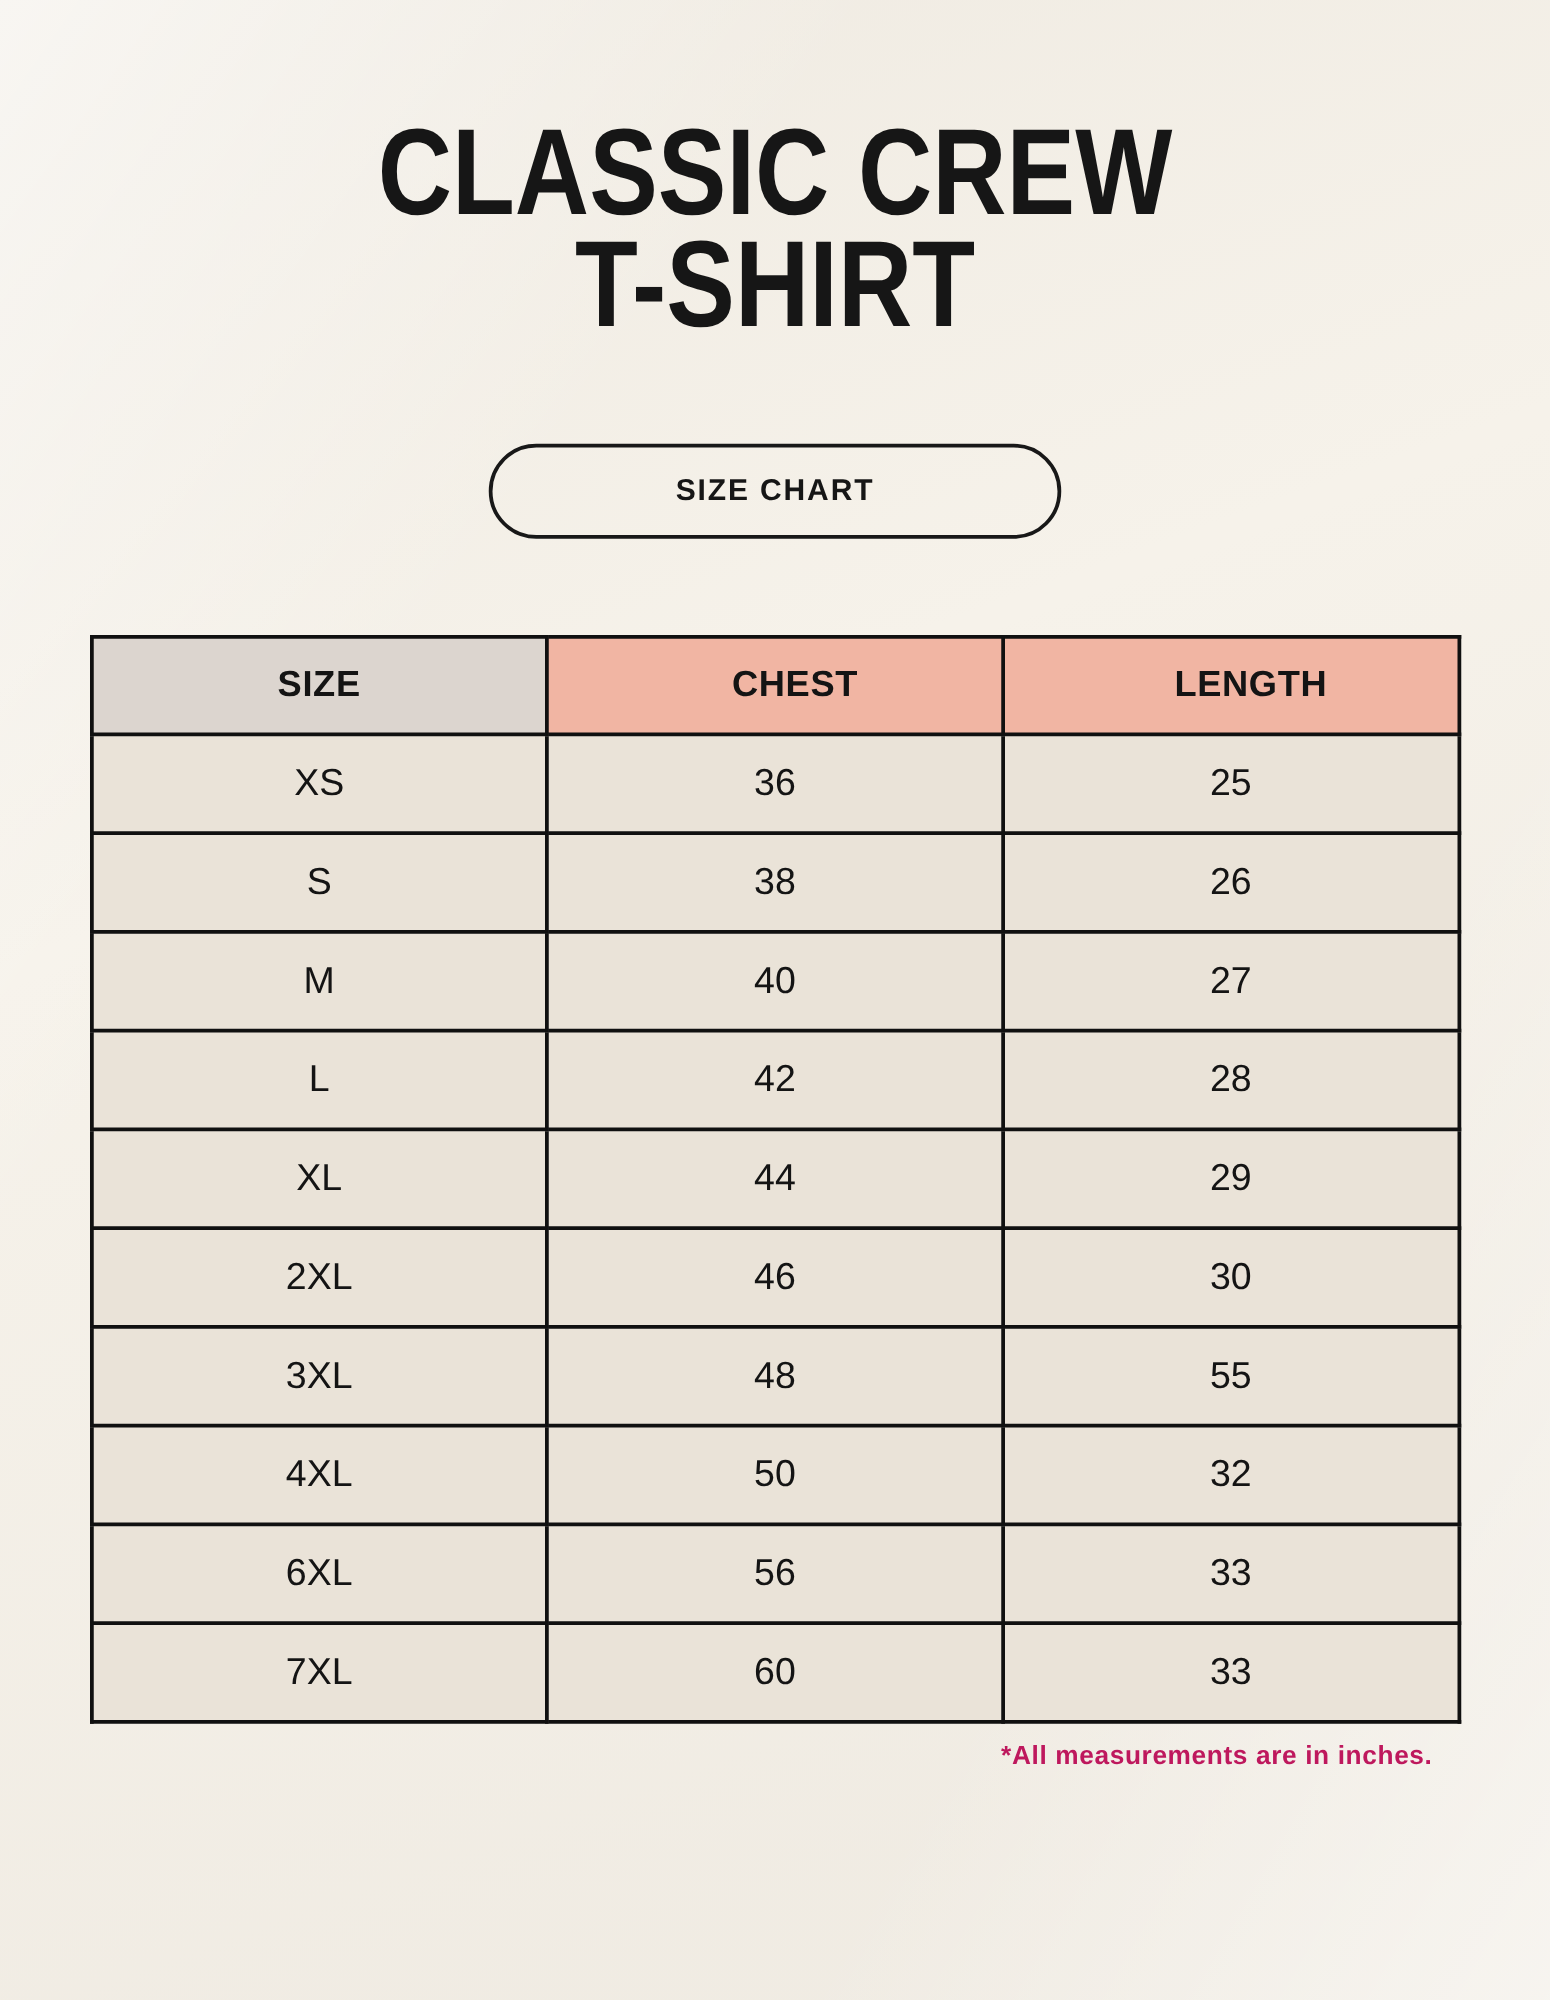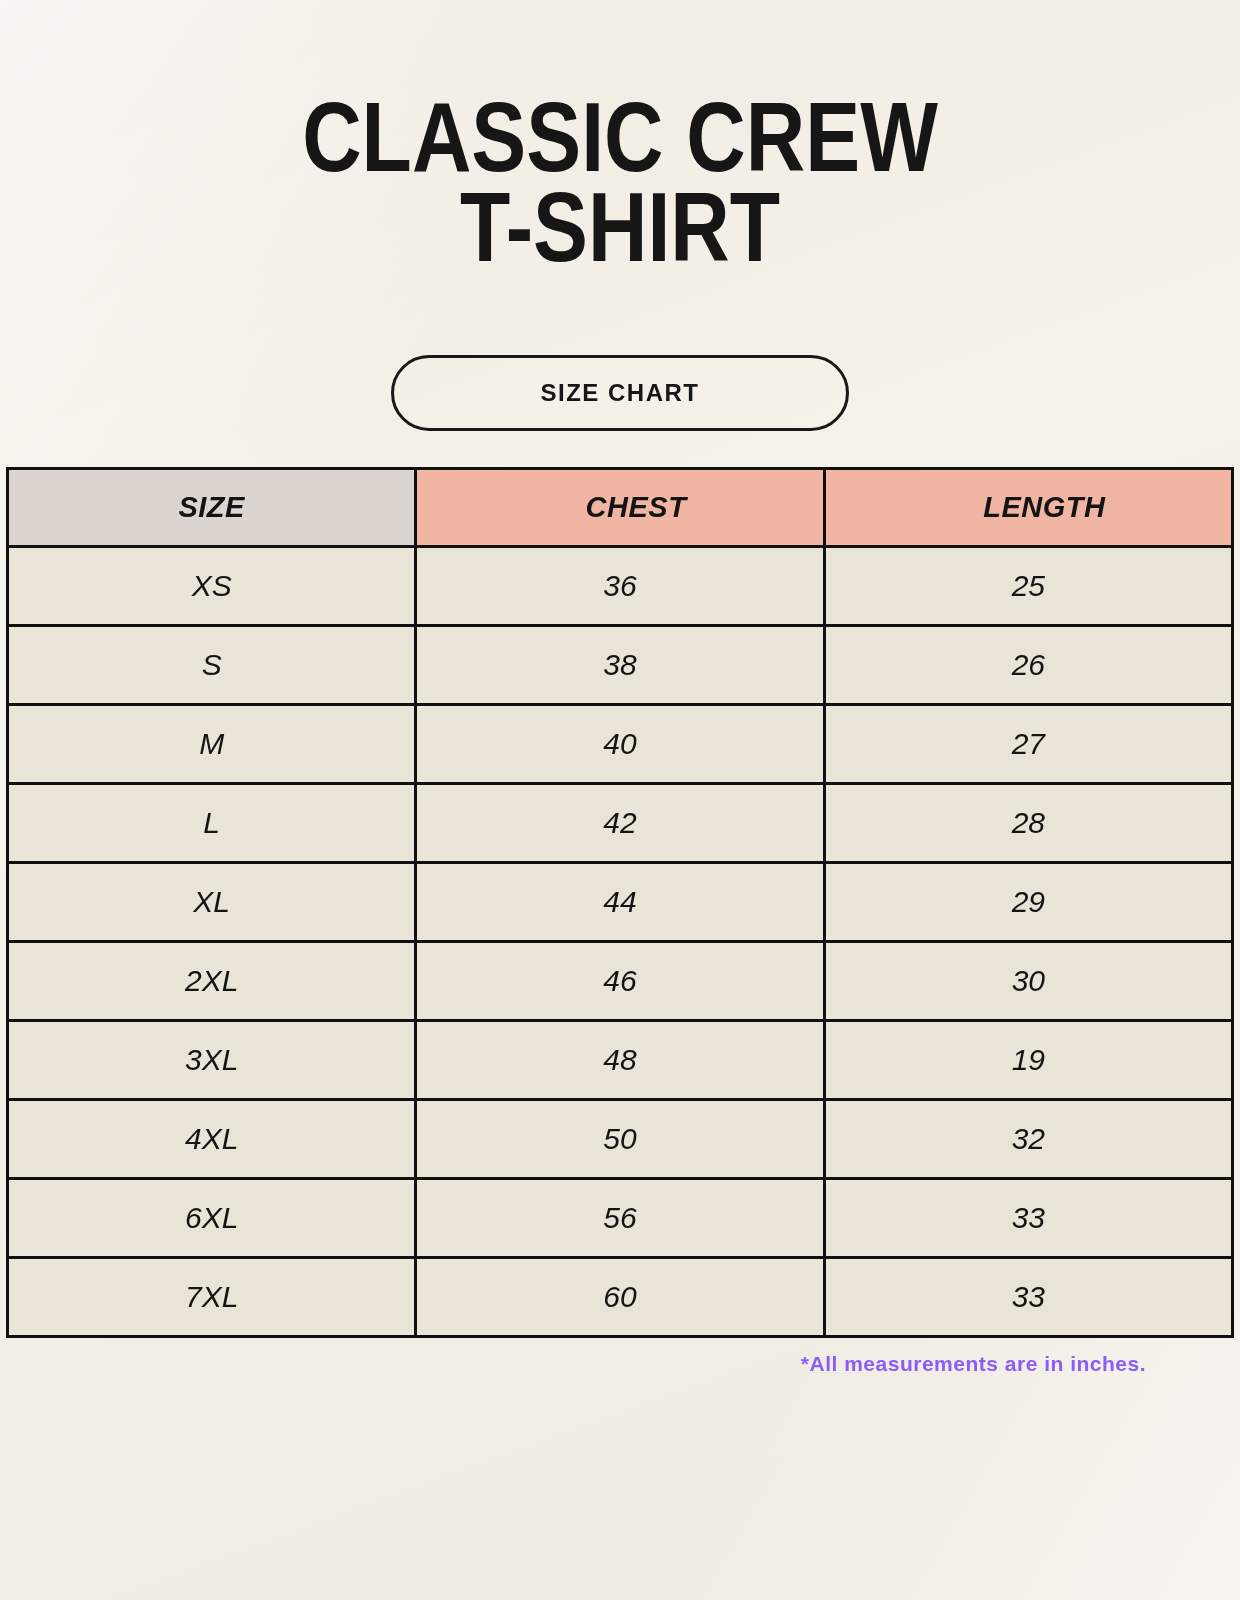--- a/index.html
+++ b/index.html
@@ -50,25 +50,24 @@
     font-family: "Liberation Sans", "DejaVu Sans", sans-serif;
     font-size: 24px;
     font-weight: 700;
     letter-spacing: 1.5px;
     color: #161616;
     text-align: center;
     cursor: pointer;
   }
 
   table.size-chart {
-    width: 1228px;
-    margin: 36px auto 0 auto;
+    width: 1097px;
+    margin: 77px auto 0 auto;
     border-collapse: collapse;
     table-layout: fixed;
-    font-style: italic;
   }
 
   table.size-chart th,
   table.size-chart td {
     border: 3px solid #101010;
     text-align: center;
     vertical-align: middle;
   }
 
   table.size-chart th {
@@ -94,21 +93,21 @@
     font-size: 29px;
   }
 
   .footnote {
     width: 1052px;
     margin: 14px auto 0 auto;
     text-align: right;
     font-size: 21px;
     font-weight: 700;
     letter-spacing: 0.5px;
-    color: #8b5cf6;
+    color: #be185d;
   }
 </style>
 </head>
 <body>
 
 <div class="page">
 
   <h1 class="title">
     <span class="line">CLASSIC CREW</span>
     <span class="line">T-SHIRT</span>
@@ -151,21 +150,21 @@
         <td>29</td>
       </tr>
       <tr>
         <td class="size-cell">2XL</td>
         <td>46</td>
         <td>30</td>
       </tr>
       <tr>
         <td class="size-cell">3XL</td>
         <td>48</td>
-        <td>19</td>
+        <td>55</td>
       </tr>
       <tr>
         <td class="size-cell">4XL</td>
         <td>50</td>
         <td>32</td>
       </tr>
       <tr>
         <td class="size-cell">6XL</td>
         <td>56</td>
         <td>33</td>

